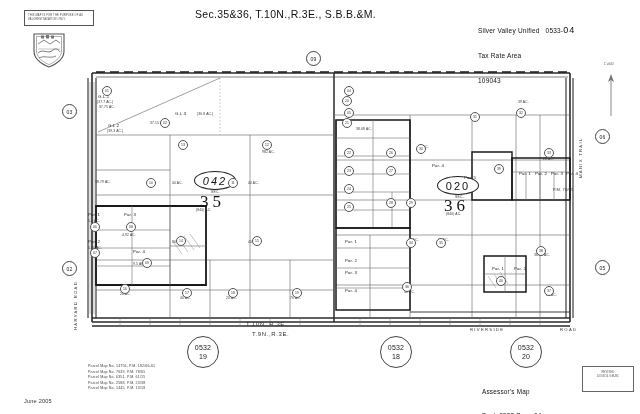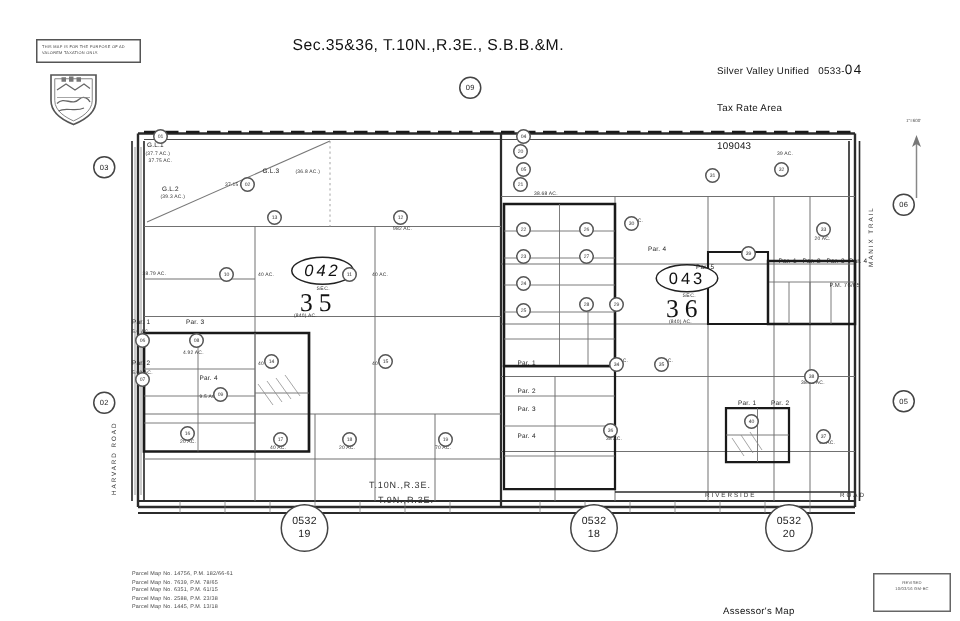--- a/index.html
+++ b/index.html
@@ -1,21 +1,21 @@
 <!DOCTYPE html>
 <html><head>
 <meta charset="utf-8">
 <style>
   html,body{margin:0;padding:0;background:#ffffff;}
   body{
     width:640px;height:414px;position:relative;overflow:hidden;
     font-family:"Liberation Sans", sans-serif;color:#1a1a1a;
     -webkit-font-smoothing:none;
   }
-  .abs{position:absolute;margin-top:16px;}
+  .abs{position:absolute;}
   .nosel{user-select:none;}
 
   
   #disclaimer{
     left:24px;top:10px;width:70px;height:16px;
     border:1px solid #555;box-sizing:border-box;
     font-size:2.6px;line-height:1.5;letter-spacing:.18px;
     color:#444;padding:3px 2px 0 3px;
   }
   #seal{
@@ -277,21 +277,21 @@
 </div>
 <div class="circ pg nosel" style="left:510px;top:336px;">
   <span>0532</span>
   <span>20</span>
 </div>
 
 <div class="ellip nosel" style="left:194px;top:171px;width:40px;height:17px;font-style:italic;">042</div>
 <div class="seclbl nosel" style="left:211px;top:190px;">SEC.</div>
 <div class="secnum nosel" style="left:200px;top:192px;">35</div>
 
-<div class="ellip nosel" style="left:437px;top:176px;width:40px;height:17px;">043</div>
+<div class="ellip nosel" style="left:437px;top:176px;width:40px;height:17px;">020</div>
 <div class="seclbl nosel" style="left:455px;top:195px;">SEC.</div>
 <div class="secnum nosel" style="left:444px;top:196px;">36</div>
 
 <div class="lbl b nosel" style="left:98px;top:95px;">G.L.1</div>
 <div class="lbl nosel" style="left:97px;top:100px;">(37.7 AC.)</div>
 <div class="lbl nosel" style="left:99px;top:105px;">37.75 AC.</div>
 <div class="pnum nosel" style="left:102px;top:86px;">01</div>
 
 <div class="lbl b nosel" style="left:108px;top:124px;">G.L.2</div>
 <div class="lbl nosel" style="left:107px;top:129px;">(39.3 AC.)</div>

